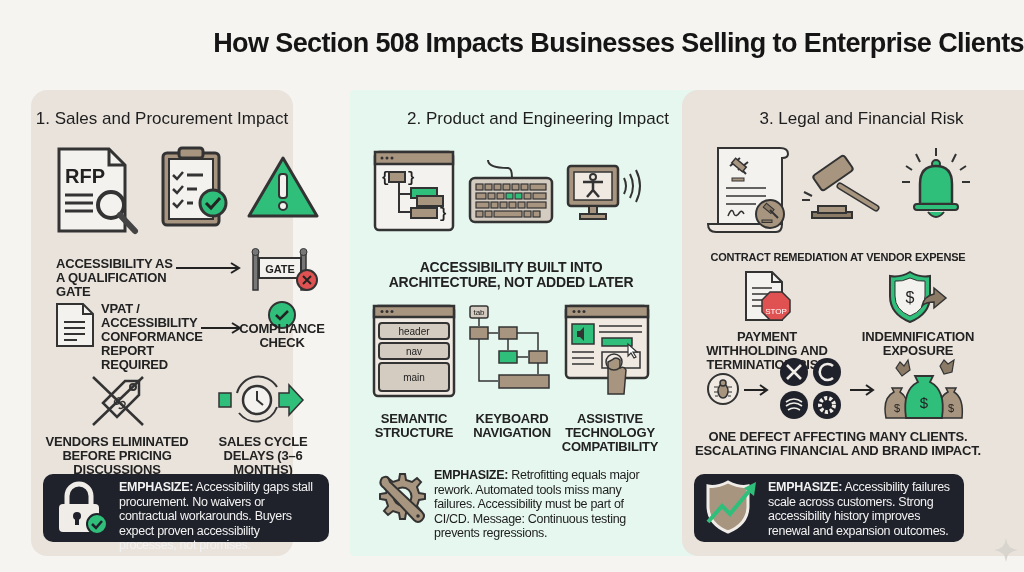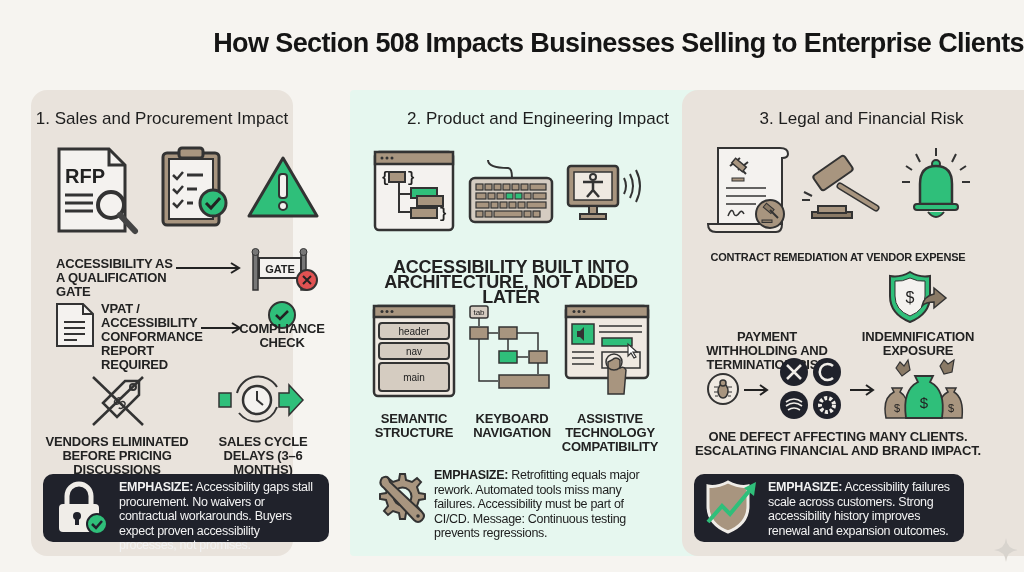--- a/index.html
+++ b/index.html
@@ -204,21 +204,21 @@
       <rect x="2" y="2" width="50" height="40" rx="3" fill="#a8957f" stroke="#333" stroke-width="2.5"></rect>
       <rect x="8" y="8" width="38" height="28" fill="#efe9e1" stroke="#333" stroke-width="1.5"></rect>
       <circle cx="27" cy="13" r="3" fill="none" stroke="#333" stroke-width="2"></circle>
       <path d="M17 18 H37 M27 18 V26 L21 33 M27 26 L33 33" fill="none" stroke="#333" stroke-width="2.5"></path>
       <rect x="23" y="42" width="8" height="8" fill="#a8957f" stroke="#333" stroke-width="2"></rect>
       <rect x="14" y="50" width="26" height="5" fill="#a8957f" stroke="#333" stroke-width="2"></rect>
       <path d="M58 14 Q62 22 58 30 M64 10 Q70 22 64 34 M70 6 Q78 22 70 38" fill="none" stroke="#333" stroke-width="2"></path>
     </svg>
   </div>
 
-  <div class="cap" style="left:20px;top:170px;width:282px;font-size:18px;line-height:15px;">ACCESSIBILITY BUILT INTO ARCHITECTURE, NOT ADDED LATER</div>
+  <div class="cap" style="left:20px;top:170px;width:282px;font-size:14px;line-height:15px;">ACCESSIBILITY BUILT INTO ARCHITECTURE, NOT ADDED LATER</div>
 
   <div class="abs" style="left:22px;top:214px;">
     <svg width="84" height="96" viewBox="0 0 84 96">
       <rect x="2" y="2" width="80" height="90" rx="4" fill="#efe9e1" stroke="#333" stroke-width="2.5"></rect>
       <rect x="2" y="2" width="80" height="11" fill="#a8957f" stroke="#333" stroke-width="2.5"></rect>
       <circle cx="10" cy="7.5" r="1.5" fill="#333"></circle>
         <circle cx="15" cy="7.5" r="1.5" fill="#333"></circle>
         <circle cx="20" cy="7.5" r="1.5" fill="#333"></circle>
       <rect x="7" y="19" width="70" height="16" rx="3" fill="#d5ccc1" stroke="#333" stroke-width="2"></rect>
       <rect x="7" y="39" width="70" height="16" rx="3" fill="#d5ccc1" stroke="#333" stroke-width="2"></rect>
@@ -316,20 +316,29 @@
       <path d="M38 2 V10 M18 8 L22 16 M58 8 L54 16 M4 36 H12 M64 36 H72 M8 20 L14 24 M68 20 L62 24" stroke="#333" stroke-width="2"></path>
       <circle cx="38" cy="18" r="4" fill="#2fbf7a" stroke="#333" stroke-width="2"></circle>
       <path d="M22 58 V38 Q22 20 38 20 Q54 20 54 38 V58 Z" fill="#2fbf7a" stroke="#333" stroke-width="2.5"></path>
       <rect x="16" y="58" width="44" height="6" rx="3" fill="#2fbf7a" stroke="#333" stroke-width="2"></rect>
       <path d="M30 66 Q38 76 46 66" fill="#2fbf7a" stroke="#333" stroke-width="2"></path>
     </svg>
   </div>
 
   <div class="cap" style="left:10px;top:160px;width:292px;font-size:11px;">CONTRACT REMEDIATION AT VENDOR EXPENSE</div>
 
+  <div class="abs" style="left:62px;top:180px;">
+    <svg width="52" height="54" viewBox="0 0 52 54">
+      <path d="M2 2 H28 L38 12 V50 H2 Z" fill="#f4f2ef" stroke="#333" stroke-width="2"></path>
+      <path d="M28 2 V12 H38" fill="none" stroke="#333" stroke-width="2"></path>
+      <path d="M8 18 H28 M8 24 H28 M8 30 H20 M8 36 H18" stroke="#333" stroke-width="1.5"></path>
+      <path d="M28 26 H40 L48 34 V46 L40 54 H28 L20 46 V34 Z" fill="#e05252" stroke="#333" stroke-width="1.5" transform="translate(-2 -4) scale(1)"></path>
+      <text x="32" y="44" text-anchor="middle" font-family="Liberation Sans, sans-serif" font-size="8" fill="#fff">STOP</text>
+    </svg>
+  </div>
   <div class="cap" style="left:10px;top:240px;width:150px;">PAYMENT WITHHOLDING AND TERMINATION RISK</div>
 
   <div class="abs" style="left:206px;top:180px;">
     <svg width="60" height="56" viewBox="0 0 60 56">
       <path d="M22 2 Q32 8 42 6 V26 Q42 44 22 52 Q2 44 2 26 V6 Q12 8 22 2 Z" fill="#2fbf7a" stroke="#333" stroke-width="2"></path>
       <path d="M22 8 Q30 12 37 11 V26 Q37 40 22 46 Q7 40 7 26 V11 Q14 12 22 8 Z" fill="#f4f2ef" stroke="#333" stroke-width="1"></path>
       <text x="22" y="33" text-anchor="middle" font-family="Liberation Sans, sans-serif" font-size="16" fill="#222">$</text>
       <path d="M34 36 Q36 26 46 24 V18 L58 28 L46 38 V32 Q38 32 34 36 Z" fill="#8a7a66" stroke="#333" stroke-width="1.5"></path>
     </svg>
   </div>

